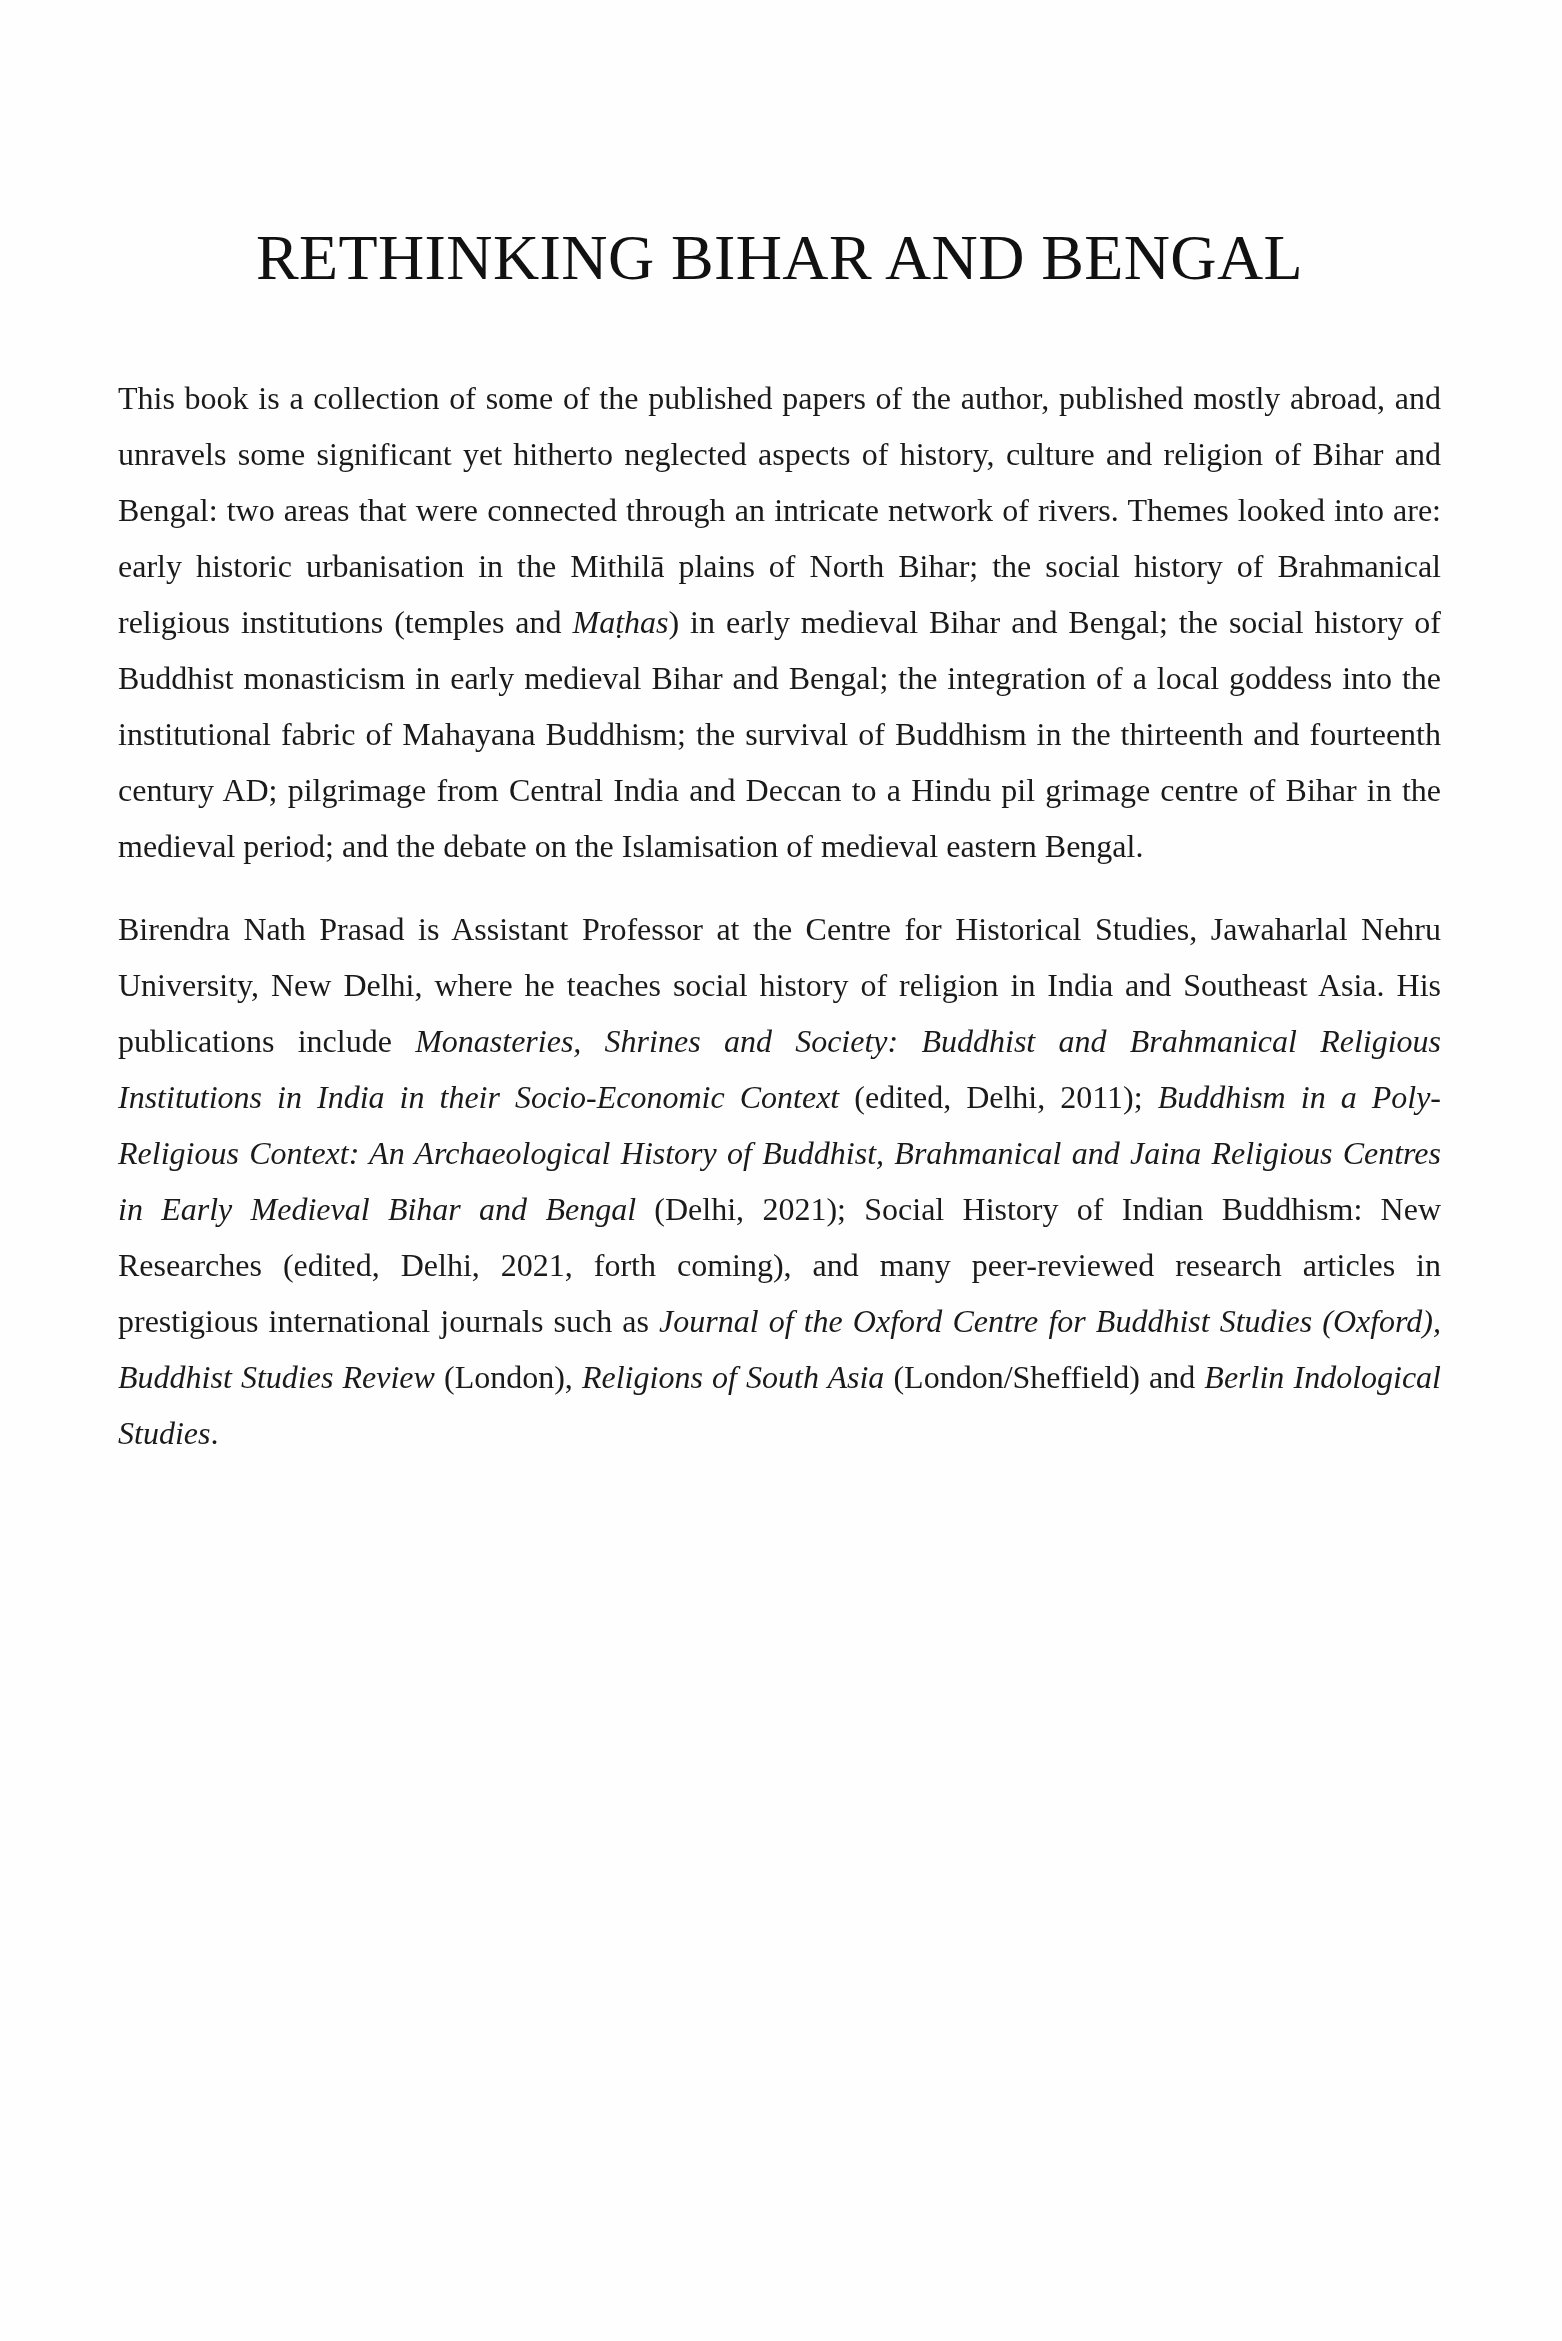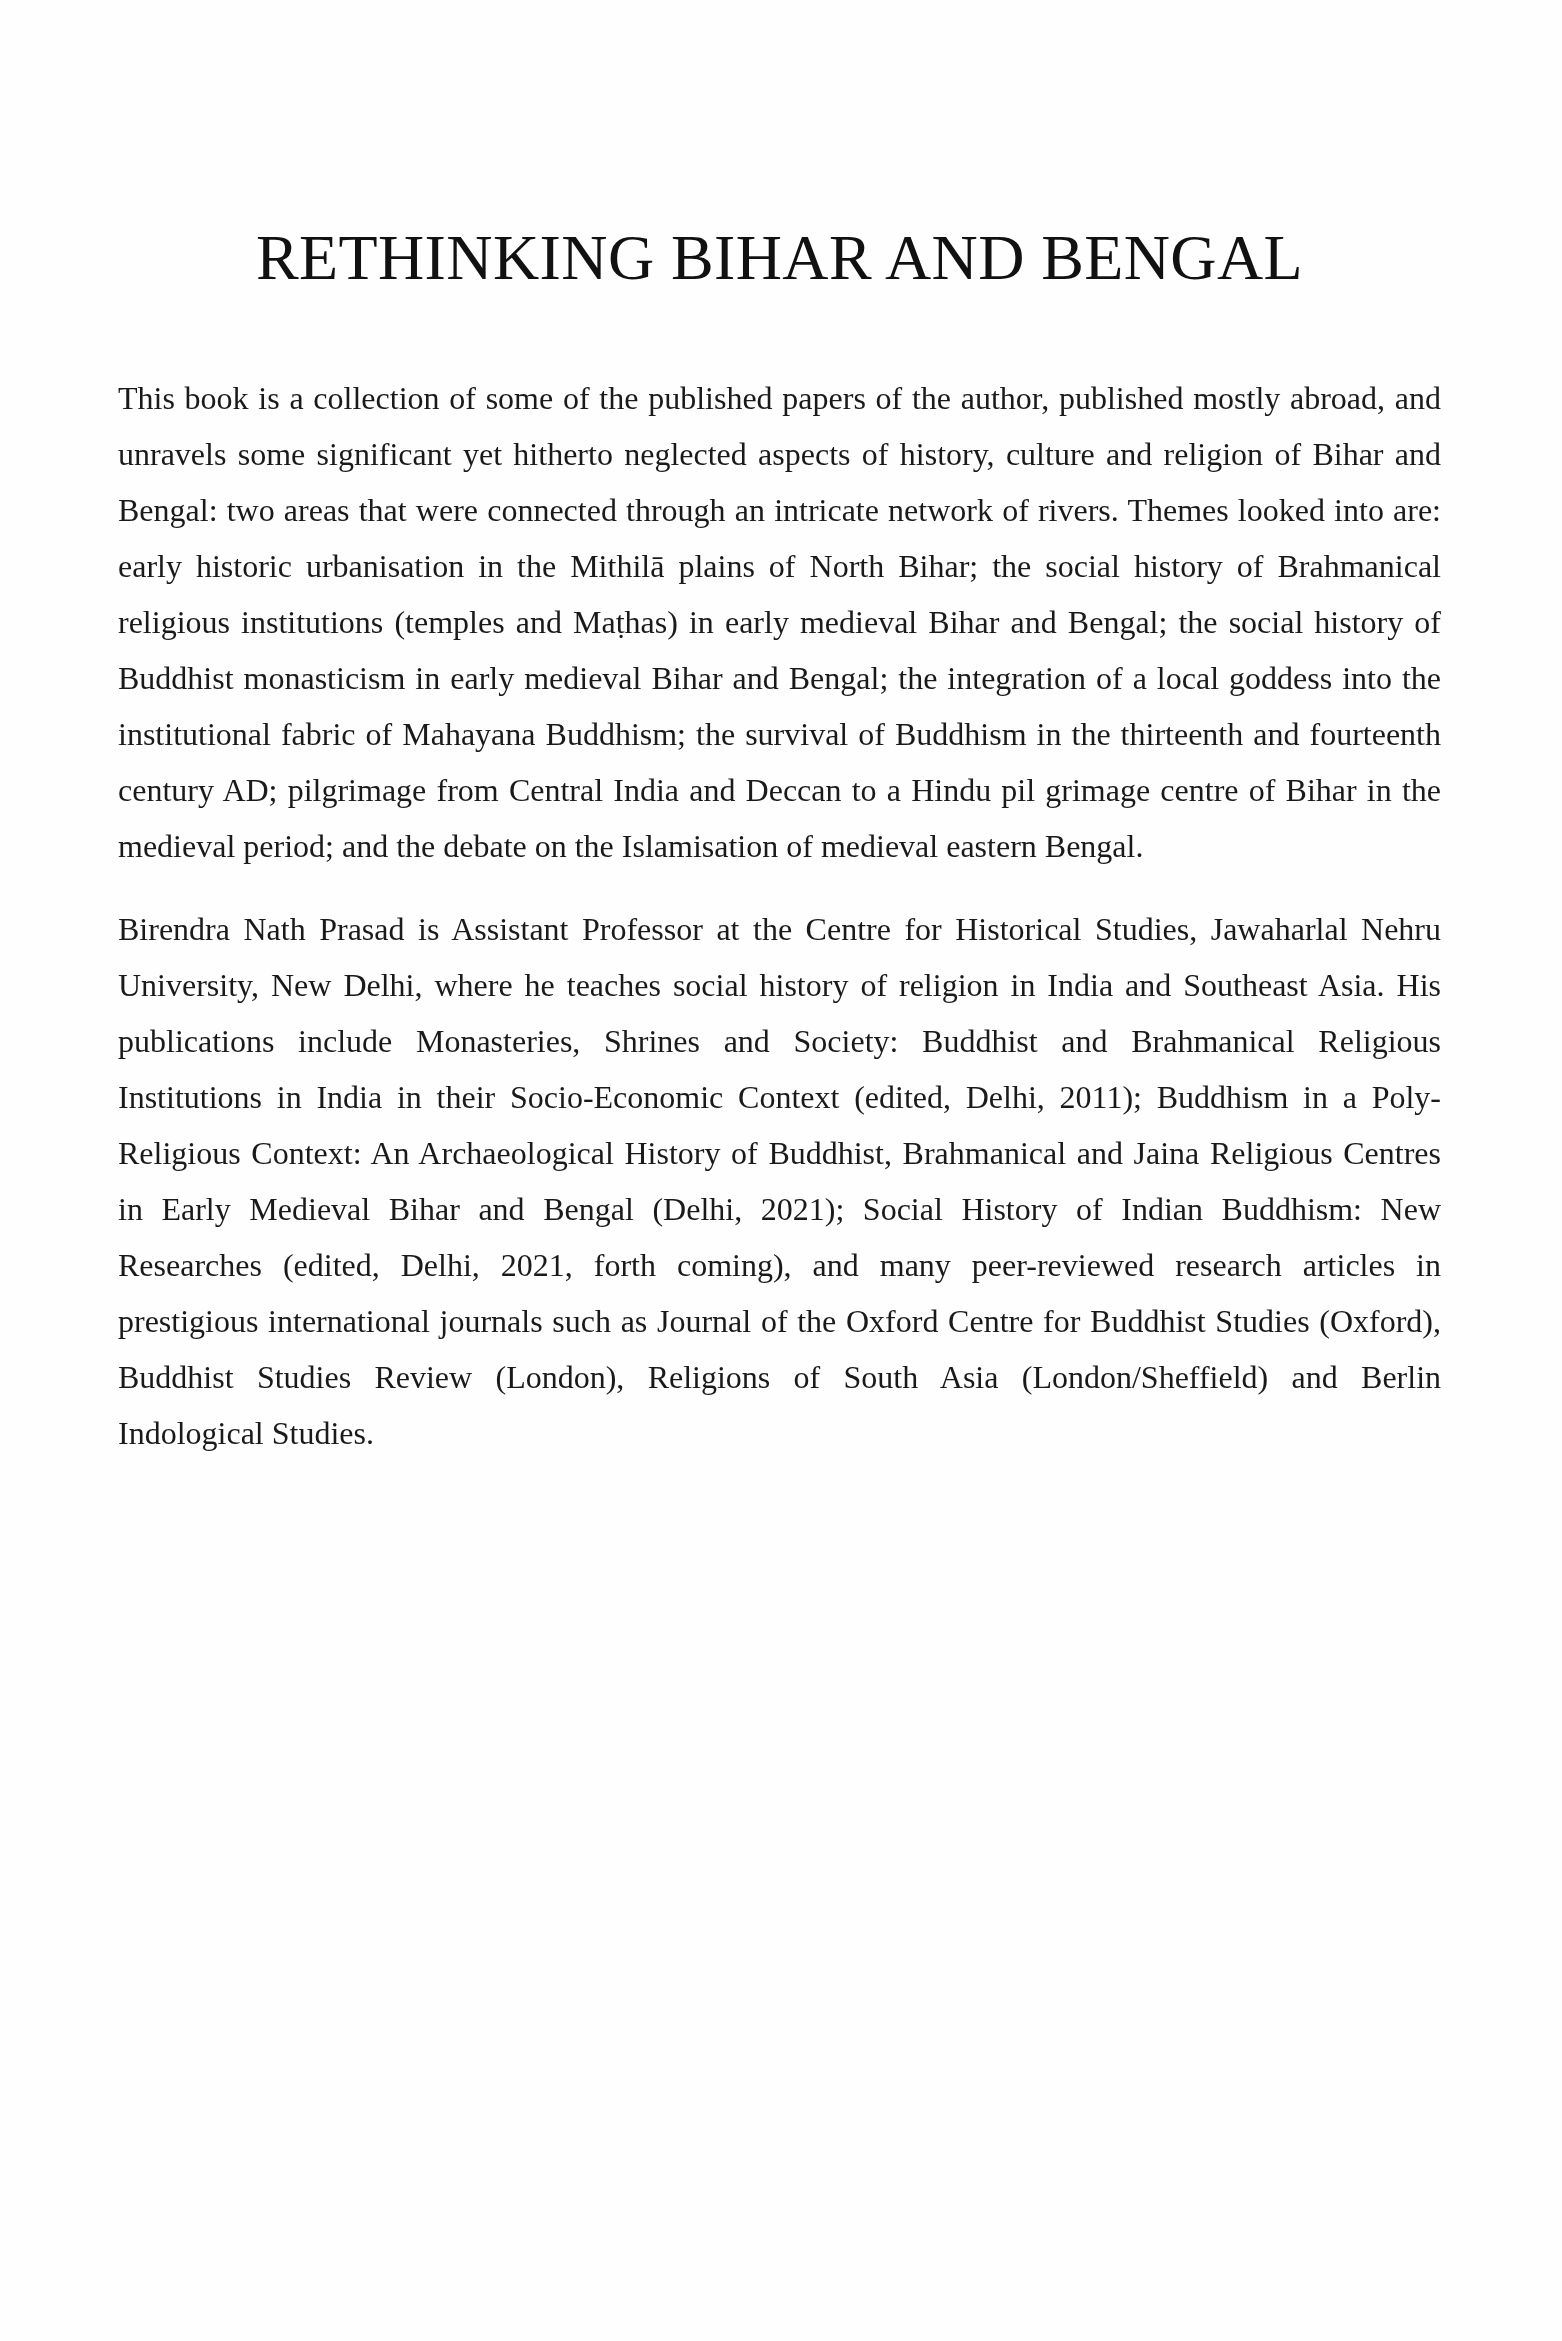--- a/index.html
+++ b/index.html
@@ -43,21 +43,21 @@
     font-size: 32px;
     line-height: 56px;
     text-align: justify;
     text-justify: inter-word;
     color: #1a1a1a;
     hyphens: none;
   }
   .para:last-child {
     margin-bottom: 0;
   }
-  .it { }
+  .it { font-style: italic; }
   .bd { font-weight: 400; }
 </style>
 </head>
 <body>
 
 <div class="page">
 
   <h1 class="title">RETHINKING BIHAR AND BENGAL</h1>
 
   <div class="body-block">

